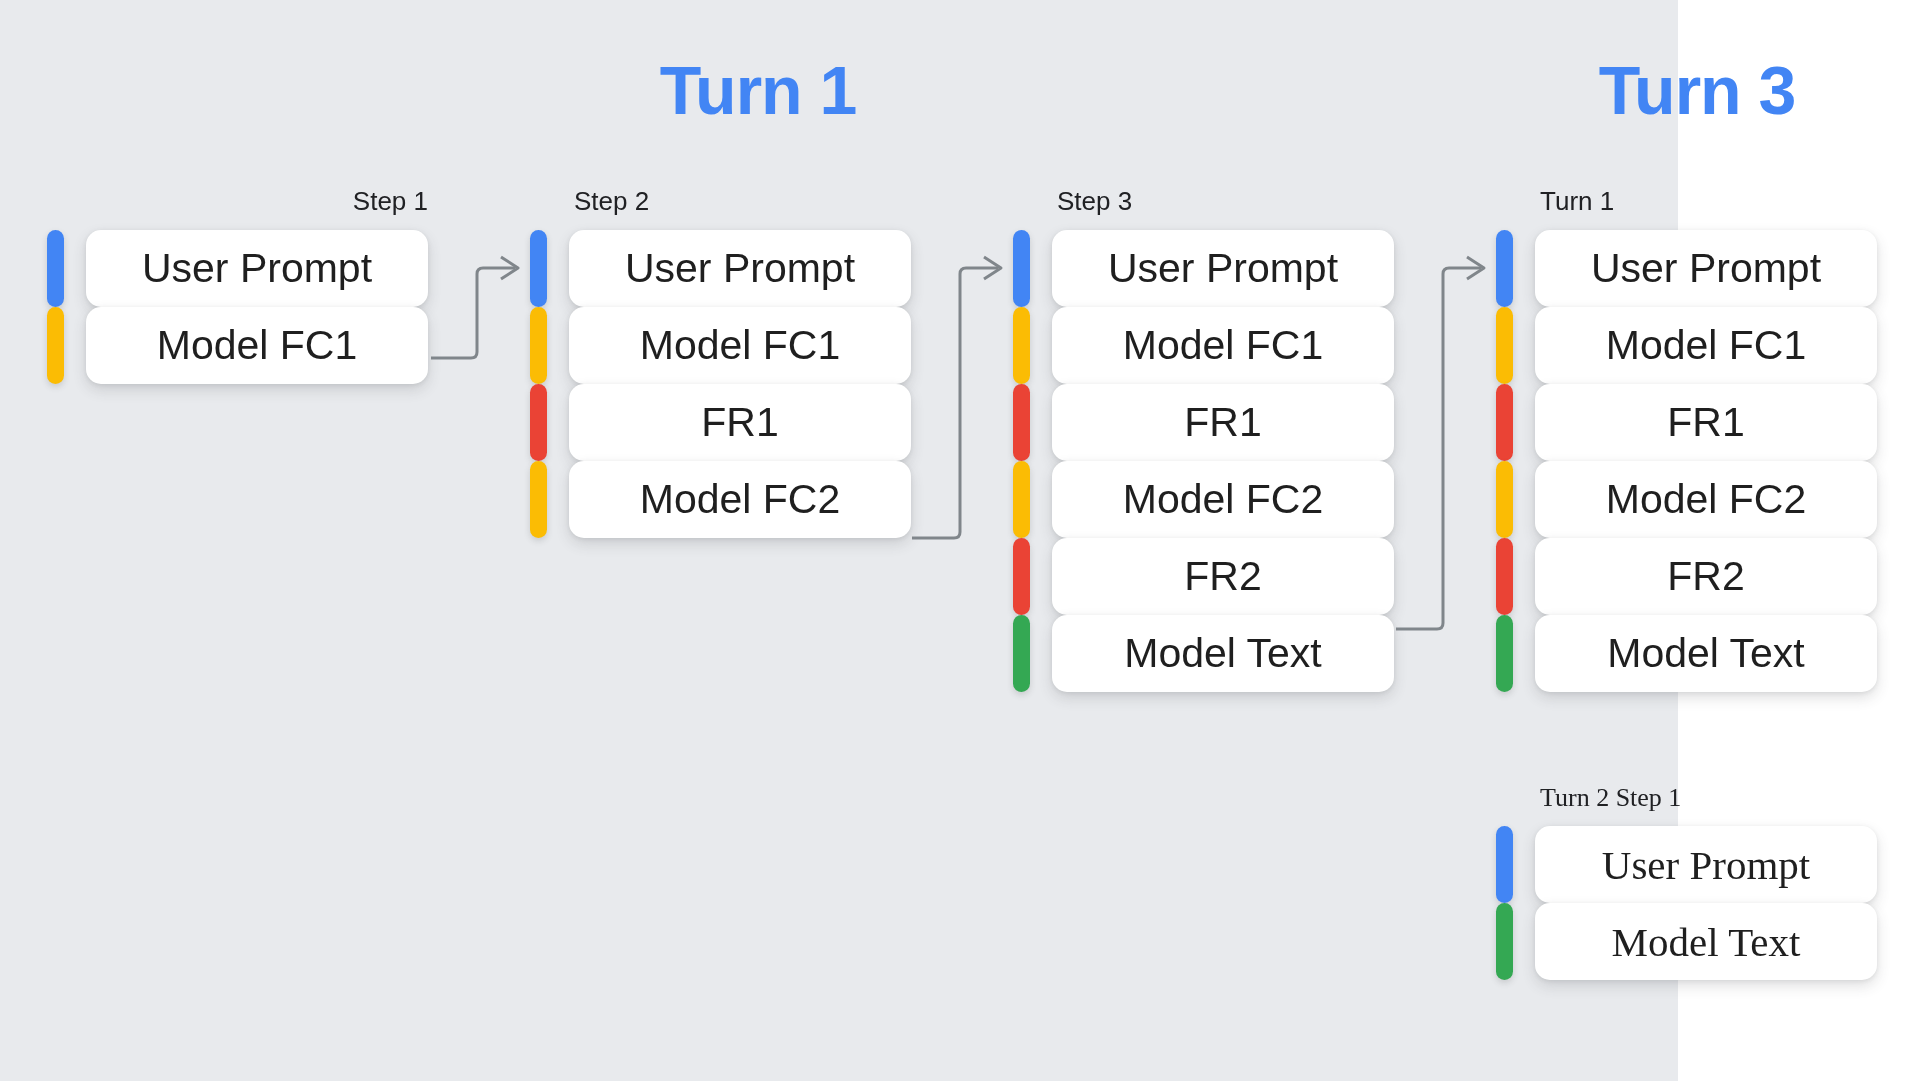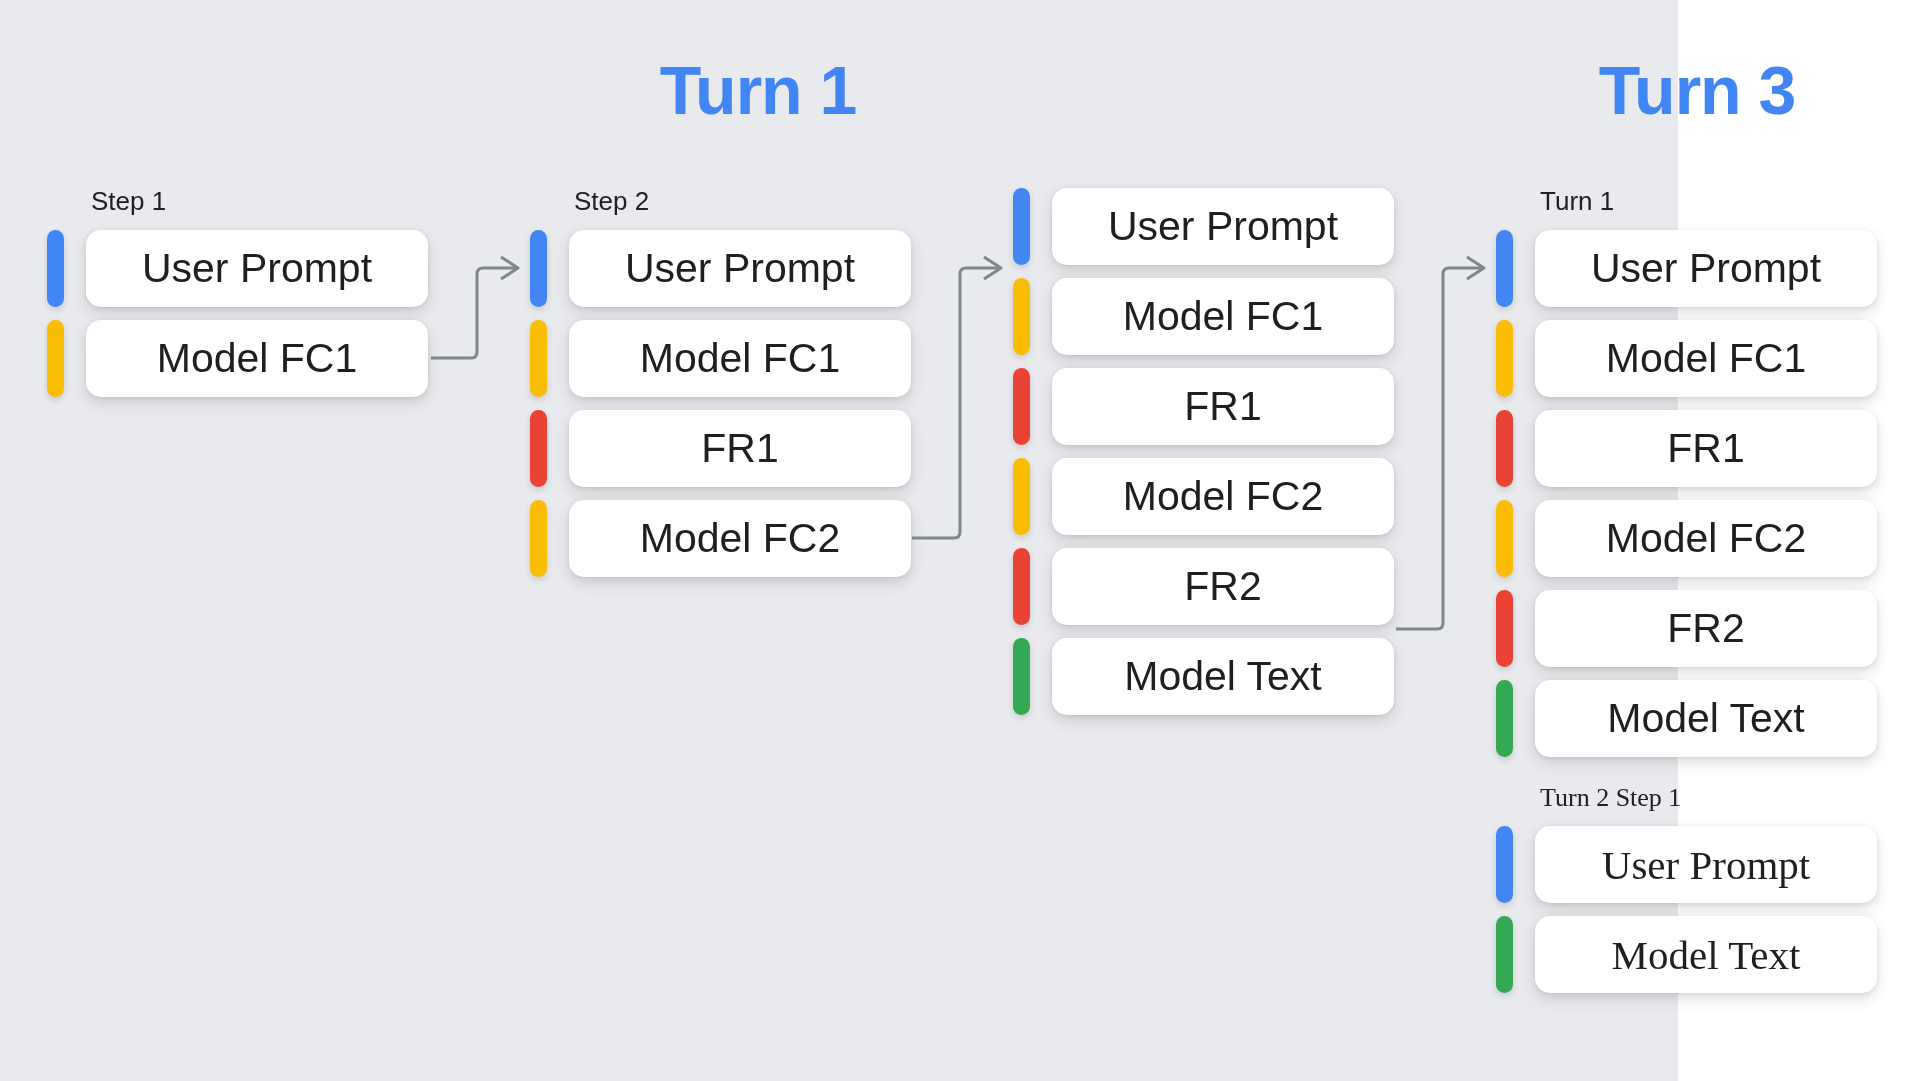--- a/index.html
+++ b/index.html
@@ -39,21 +39,21 @@
 
   .group { position: absolute; }
   .group-label {
     margin-left: 44px;
     font-size: 26px;
     line-height: 27px;
     color: var(--label);
     margin-bottom: 15px;
     white-space: nowrap;
   }
-  .rows { display: flex; flex-direction: column; gap: 13px; }
+  .rows { display: flex; flex-direction: column; }
   .row { display: flex; align-items: stretch; height: 77px; }
   .bar {
     width: 17px;
     border-radius: 9px;
     margin-right: 22px;
     background: #ccc;
     box-shadow: 0 3px 6px rgba(60,64,67,0.18);
     flex: none;
   }
   .card {
@@ -66,21 +66,21 @@
     font-size: 41px;
     color: var(--text);
     box-shadow: 0 6px 14px rgba(60,64,67,0.16), 0 1px 4px rgba(60,64,67,0.10);
     white-space: nowrap;
   }
   .row[data-type="user"] .bar { background: var(--blue); }
   .row[data-type="model-fc"] .bar { background: var(--yellow); }
   .row[data-type="function-response"] .bar { background: var(--red); }
   .row[data-type="model-text"] .bar { background: var(--green); }
 
-  .g0 { left: 47px;   top: 188px; }
+  .g0 { left: 47px;   top: 188px; text-align: right; }
   .g1 { left: 530px;  top: 188px; }
   .g2 { left: 1013px; top: 188px; }
   .g3 { left: 1496px; top: 188px; }
   .g4 { left: 1496px; top: 784px; font-family: Liberation Serif, serif; }
 
   svg.arrows {
     position: absolute;
     left: 0; top: 0;
     width: 1921px; height: 1081px;
     pointer-events: none;
@@ -143,20 +143,21 @@
       <div class="row" data-type="model-fc">
         <span class="bar"></span>
         <span class="card">
             <span>Model FC2</span>
           </span>
       </div>
     </div>
   </div>
 
   <div class="group g2">
+    <div class="group-label">Step 3</div>
     <div class="rows">
       <div class="row" data-type="user">
         <span class="bar"></span>
         <span class="card">
             <span>User Prompt</span>
           </span>
       </div>
       <div class="row" data-type="model-fc">
         <span class="bar"></span>
         <span class="card">

